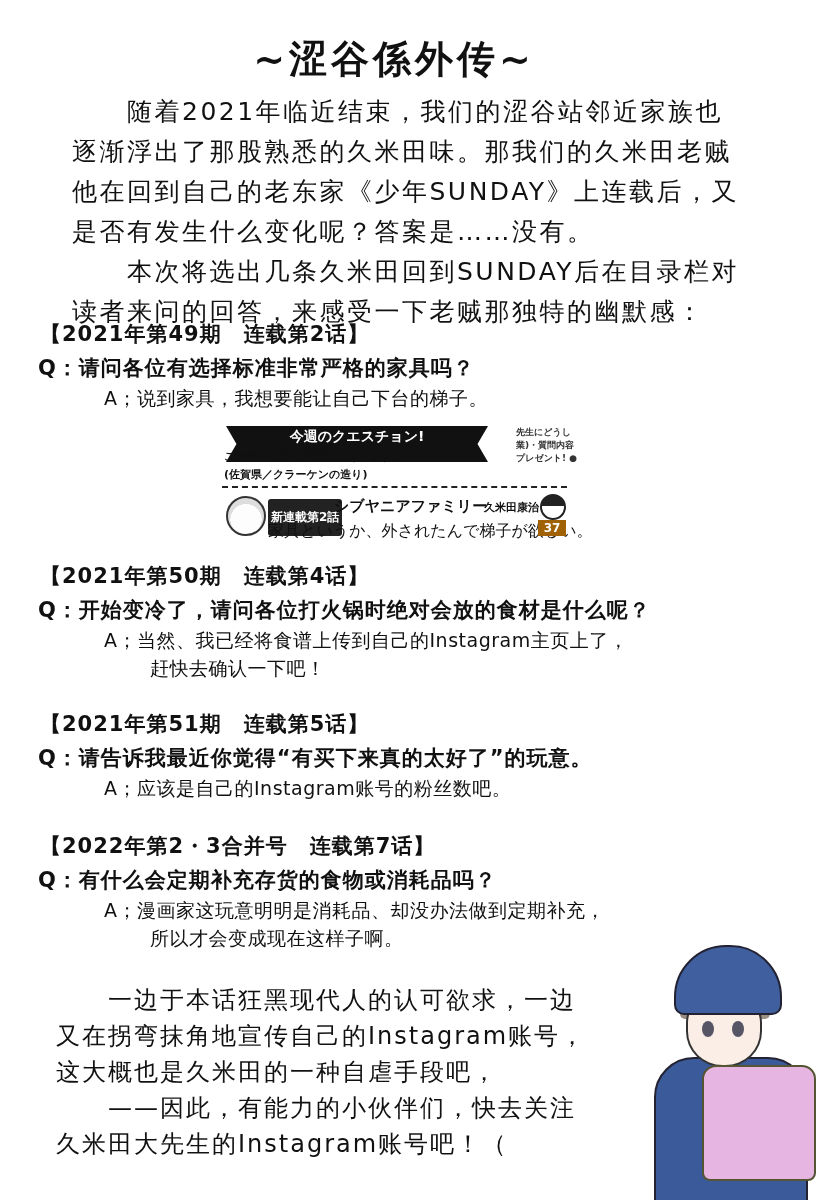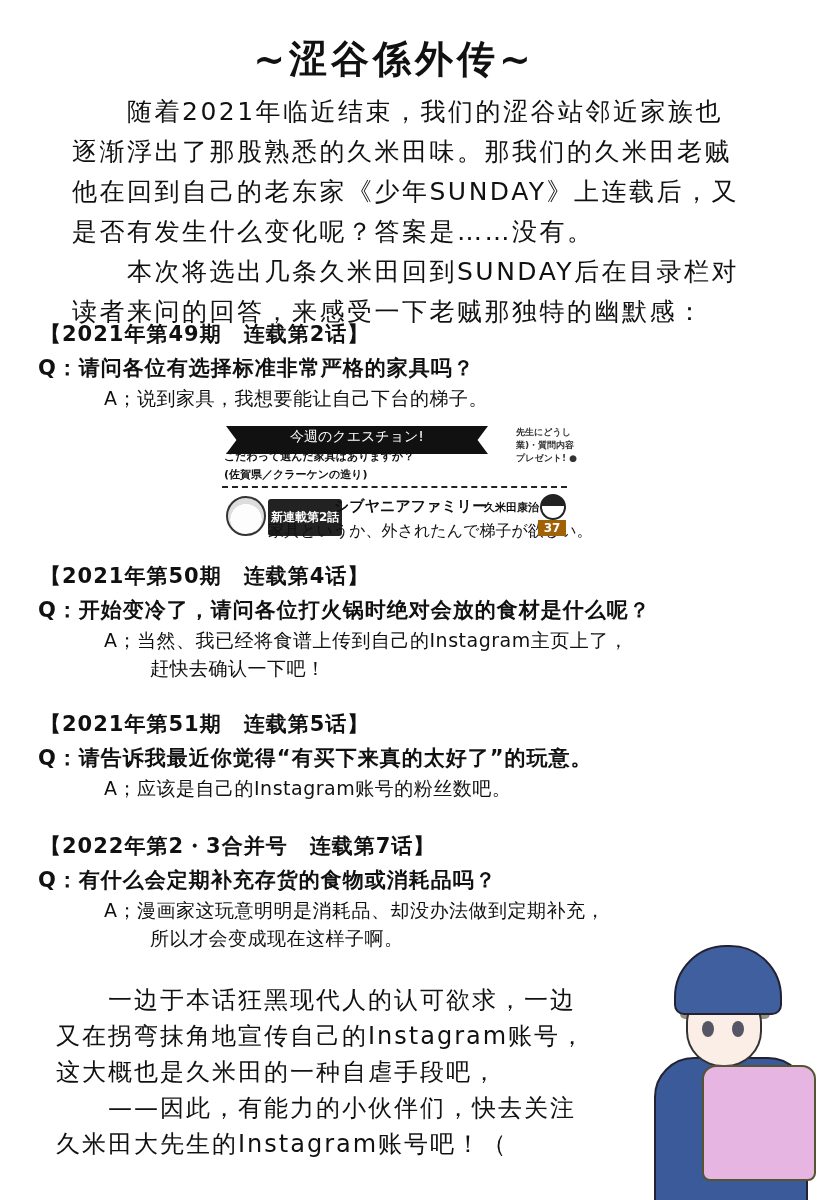--- a/index.html
+++ b/index.html
@@ -8,22 +8,22 @@
   .abs { position: absolute; white-space: nowrap; }
   .title { left: 0; width: 788px; top: 34px; text-align: center; font-size: 38px; font-weight: bold; letter-spacing: 4px; }
   .para { font-size: 25px; letter-spacing: 2.5px; line-height: 40px; }
   .hdr { font-size: 21px; font-weight: bold; letter-spacing: 1px; }
   .q { font-size: 21px; font-weight: bold; letter-spacing: 1px; }
   .a { font-size: 19px; letter-spacing: 0.5px; }
   .outro { font-size: 24px; letter-spacing: 2px; line-height: 36px; }
 
   
   .snip { left: 222px; top: 420px; width: 345px; height: 128px; }
-  .banner { position: absolute; left: 4px; top: 6px; width: 262px; height: 28px; background: #111; color: #fff;
-            font-size: 14px; font-weight: normal; text-align: center; line-height: 20px;
+  .banner { position: absolute; left: 4px; top: 6px; width: 262px; height: 36px; background: #111; color: #fff;
+            font-size: 14px; font-weight: bold; text-align: center; line-height: 20px;
             clip-path: polygon(0 0,100% 0,96% 50%,100% 100%,0 100%,4% 50%); }
   .snip-q { position: absolute; left: 2px; top: 29px; font-size: 11px; font-weight: bold; }
   .snip-src { position: absolute; left: 2px; top: 47px; font-size: 11px; font-weight: bold; }
   .snip-side { position: absolute; left: 294px; top: 6px; font-size: 9px; line-height: 13px; font-weight: bold; color: #333; }
   .dash { position: absolute; left: 0; top: 66px; width: 345px; border-top: 2px dashed #222; }
   .snip-avatar { position: absolute; left: 4px; top: 76px; width: 36px; height: 36px; border: 2px solid #333; border-radius: 50%;
                  background: radial-gradient(circle at 50% 60%, #fdfdfd 55%, #ddd 56%); }
   .snip-badge { position: absolute; left: 46px; top: 79px; font-size: 12px; font-weight: bold; color: #fff; background: #222; padding: 10px 3px; border-radius: 3px; }
   .snip-series { position: absolute; left: 112px; top: 77px; font-size: 15px; font-weight: bold; }
   .snip-author { position: absolute; left: 262px; top: 80px; font-size: 11px; font-weight: bold; }

